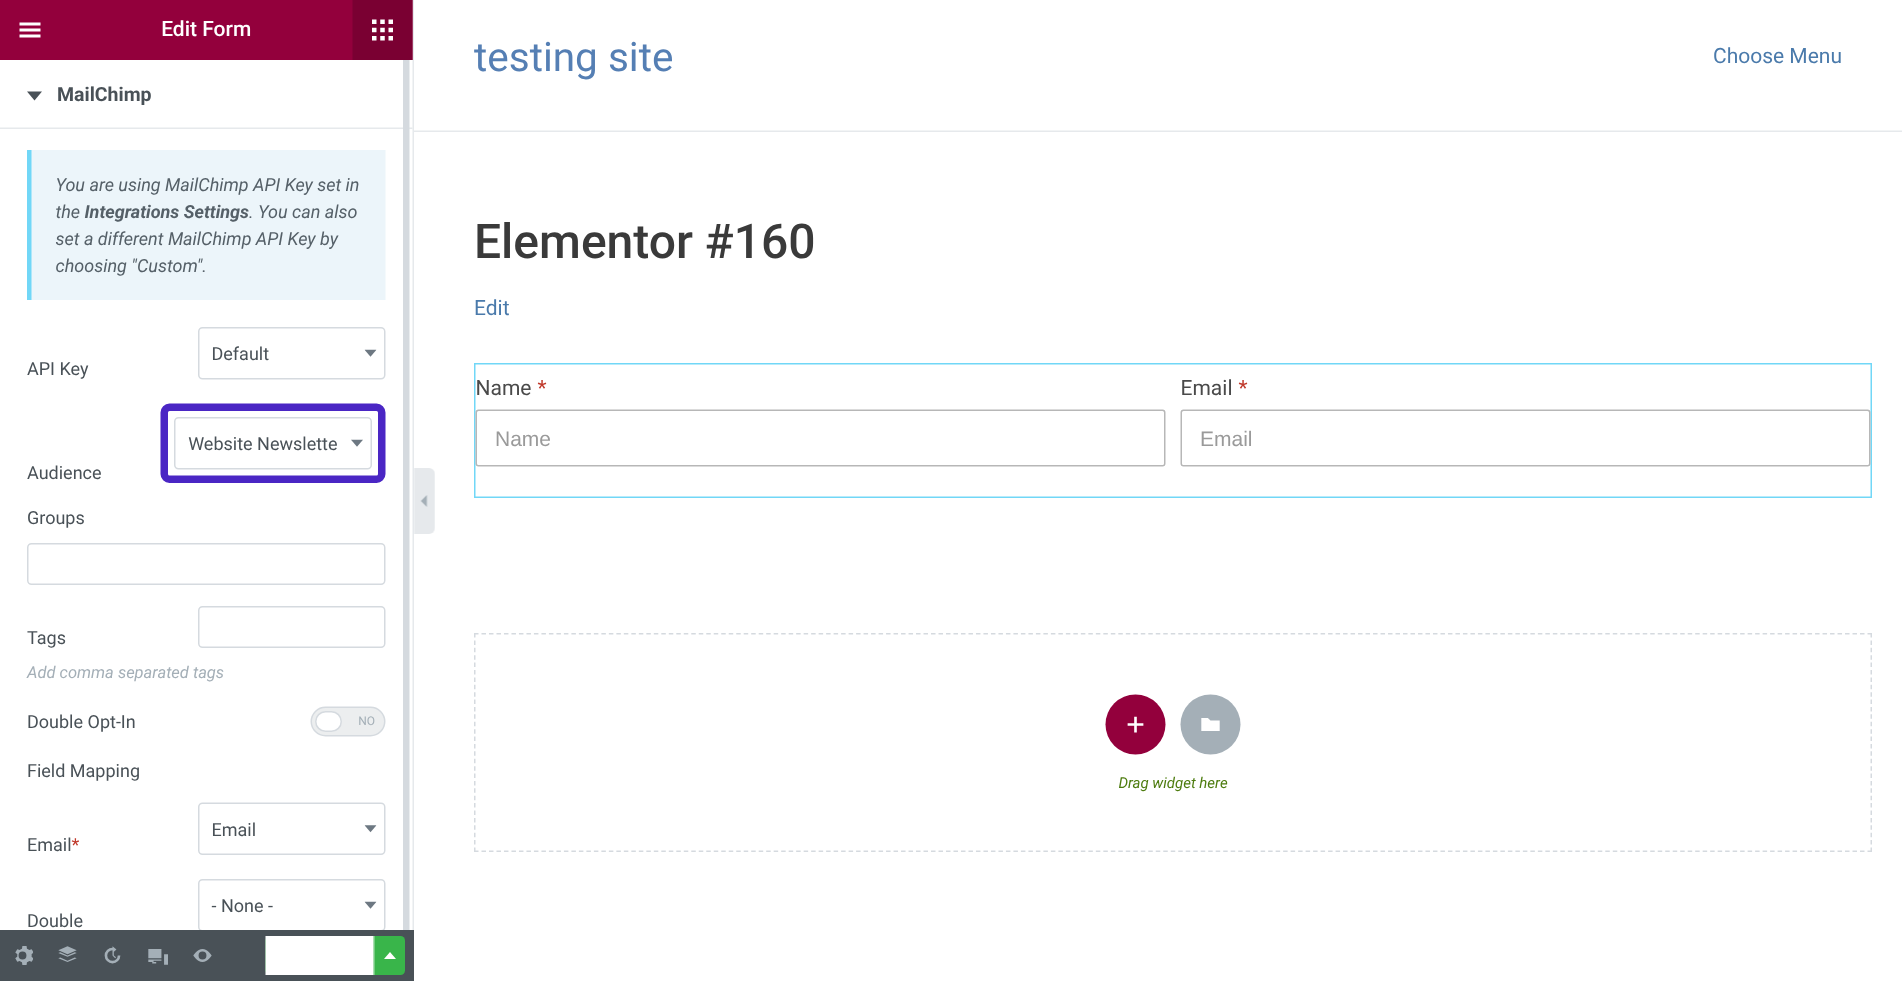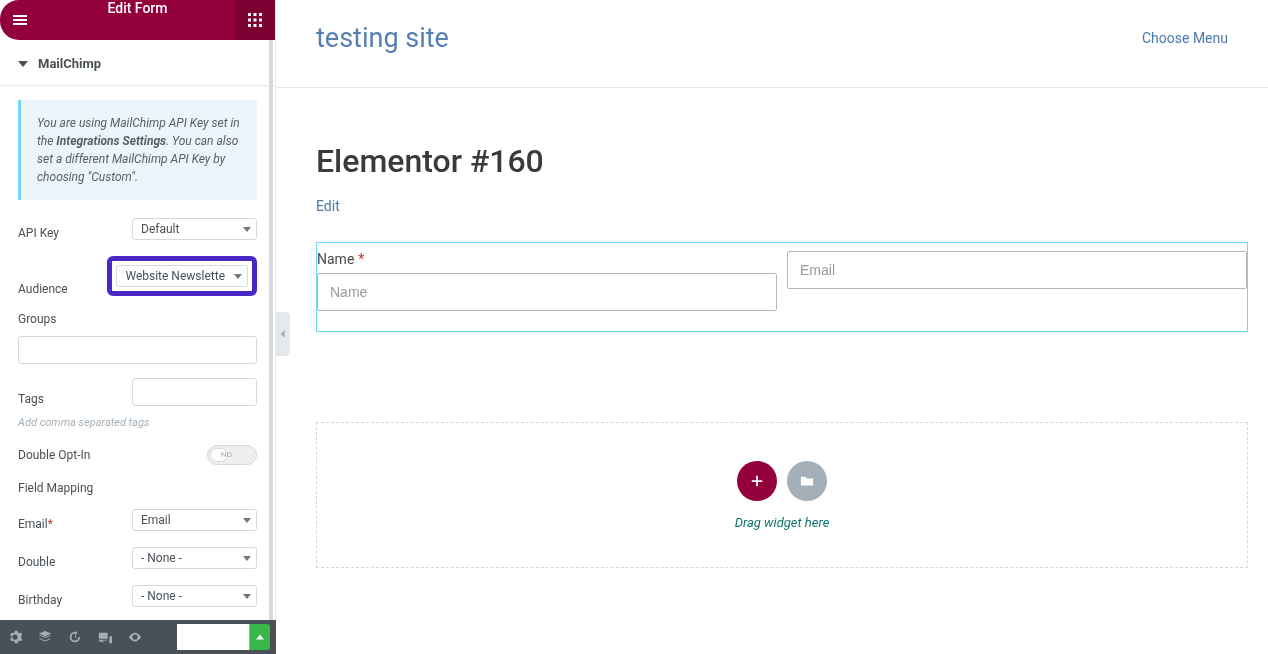--- a/index.html
+++ b/index.html
@@ -2,21 +2,21 @@
 <html><head>
 <meta charset="utf-8">
 <style>
 * { box-sizing: border-box; margin: 0; padding: 0; }
 body { font-family: -apple-system, BlinkMacSystemFont, "Segoe UI", Roboto, Helvetica, Arial, sans-serif; font-size: 13px; color: #495157; background: #fff; overflow: hidden; }
 
 .app { display: flex; width: 1268px; height: 654px; position: relative; }
 
 
 .sidebar { width: 276px; height: 100%; background: #fff; display: flex; flex-direction: column; border-right: 1px solid #e6e9ec; position: relative; }
-.sidebar-header { height: 40px; background: #93003c; color: #fff; display: flex; align-items: flex-start; position: relative; border-radius: 19px; }
+.sidebar-header { height: 40px; background: #93003c; color: #fff; display: flex; align-items: center; position: relative; }
 .sidebar-header .burger { width: 40px; height: 40px; display: flex; align-items: center; justify-content: center; cursor: pointer; }
 .sidebar-header .title { flex: 1; text-align: center; font-size: 14px; font-weight: 500; padding-right: 0; }
 .sidebar-header .dots { width: 40px; height: 40px; display: flex; align-items: center; justify-content: center; cursor: pointer; background: #7a0032; }
 
 .burger svg, .dots svg { width: 16px; height: 16px; fill: #fff; }
 
 .sidebar-body { flex: 1; overflow-y: auto; position: relative; }
 .sidebar-right-border { position: absolute; right: 2px; top: 40px; bottom: 34px; width: 4px; background: #d5dadf; }
 
 .section-head { display: flex; align-items: center; padding: 16px 18px 14px; border-bottom: 1px solid #e6e9ec; cursor: pointer; }
@@ -29,41 +29,41 @@
 .info-box p { font-size: 12px; font-style: italic; color: #556068; line-height: 1.5; }
 .info-box b { font-weight: 700; }
 
 .ctrl-row { display: flex; align-items: flex-end; margin-bottom: 16px; }
 .ctrl-row .label { width: 114px; font-size: 12px; color: #495157; }
 .ctrl-row .label .req { color: #c0392b; }
 .ctrl-row .control { flex: 1; }
 
 .select-wrap { position: relative; }
 .select-wrap select, .select-fake {
-  width: 100%; height: 22px; border: 1px solid #d5dadf; border-radius: 3px; background: #fff;
+  width: 100%; height: 35px; border: 1px solid #d5dadf; border-radius: 3px; background: #fff;
   font-size: 12px; color: #495157; padding: 0 22px 0 8px; appearance: none; -webkit-appearance: none;
 }
 .select-fake { display:flex; align-items:center; cursor:pointer; white-space:nowrap; overflow:hidden; text-overflow:ellipsis; }
 .select-wrap .caret { position: absolute; right: 6px; top: 50%; transform: translateY(-50%); pointer-events: none; }
 .select-wrap .caret svg { width: 8px; height: 8px; fill: #6d7882; }
 
 .highlight-box { border: 5px solid #4a26c4; border-radius: 6px; padding: 4px; }
 
 .text-input { width: 100%; height: 28px; border: 1px solid #d5dadf; border-radius: 3px; padding: 0 8px; font-size: 12px; }
 
 .full-row { margin-bottom: 14px; }
 .full-row .label-top { font-size: 12px; color: #495157; margin-bottom: 10px; display: block; }
 
 .help-text { font-size: 11px; font-style: italic; color: #a4afb7; margin-top: -6px; margin-bottom: 16px; }
 
 .toggle-row { display: flex; align-items: center; justify-content: space-between; margin-bottom: 16px; }
 .toggle-row .label { font-size: 12px; color: #495157; }
 .toggle { width: 50px; height: 20px; background: #eceeef; border: 1px solid #d5dadf; border-radius: 10px; position: relative; cursor: pointer; }
 .toggle .knob { width: 18px; height: 14px; background: #fff; border: 1px solid #d5dadf; border-radius: 8px; position: absolute; top: 2px; left: 2px; }
-.toggle .txt { font-size: 8px; color: #a4afb7; position: absolute; right: 24px; top: 4px; }
+.toggle .txt { font-size: 8px; color: #a4afb7; position: absolute; right: 6px; top: 4px; }
 
 .subsection-title { font-size: 12px; color: #495157; margin: 4px 0 14px; }
 
 
 .bottom-bar { height: 34px; background: #495157; display: flex; align-items: center; position: absolute; bottom: 0; left: 0; width: 276px; }
 .bottom-bar .bicon { width: 30px; height: 34px; display: flex; align-items: center; justify-content: center; cursor: pointer; }
 .bottom-bar .bicon svg { width: 14px; height: 14px; fill: #a4afb7; }
 .bottom-bar .spacer { flex: 1; }
 .update-btn { height: 26px; background: #39b54a; color: #fff; font-size: 11px; font-weight: 700; border: none; display: flex; align-items: center; border-radius: 3px; cursor: pointer; margin-right: 6px; }
 .update-btn .main { padding: 0 14px; }
@@ -94,21 +94,21 @@
 .finput::placeholder { color: #9a9a9a; }
 .subscribe-btn { height: 38px; background: #61ce70; color: #fff; border: none; border-radius: 3px; padding: 0 28px; font-size: 15px; display: inline-flex; align-items: center; gap: 8px; cursor: pointer; }
 .subscribe-btn svg { width: 14px; height: 14px; fill: #fff; }
 
 .drop-zone { margin-top: 90px; border: 1px dashed #d5dadf; height: 146px; display: flex; flex-direction: column; align-items: center; justify-content: center; gap: 14px; }
 .drop-btns { display: flex; gap: 10px; }
 .circle-btn { width: 40px; height: 40px; border-radius: 50%; display: flex; align-items: center; justify-content: center; cursor: pointer; }
 .circle-btn.add { background: #93003c; }
 .circle-btn.folder { background: #a4afb7; }
 .circle-btn svg { width: 14px; height: 14px; fill: #fff; }
-.drop-text { font-size: 13px; font-style: italic; color: #0f766e; }
+.drop-text { font-size: 10px; font-style: italic; color: #4d7c0f; }
 
 
 .sidebar-body::-webkit-scrollbar { width: 6px; }
 .sidebar-body::-webkit-scrollbar-thumb { background: #d5dadf; border-radius: 3px; }
 </style>
 </head>
 <body>
 
 <div class="app">
 
@@ -292,20 +292,21 @@
       <h1 class="page-title">Elementor #160</h1>
       <a class="edit-link">Edit</a>
 
       <div class="form-widget">
         <div class="form-grid">
           <div class="form-field">
             <label class="flabel"><span>Name</span><span class="req">*</span></label>
             <input class="finput" placeholder="Name" style="">
           </div>
           <div class="form-field">
+            <label class="flabel"><span>Email</span><span class="req">*</span></label>
             <input class="finput" placeholder="Email" style="">
           </div>
         </div>
       </div>
 
       <div class="drop-zone">
         <div class="drop-btns">
           <div class="circle-btn add">
             <svg viewBox="0 0 16 16">
                 <path d="M7 2h2v5h5v2H9v5H7V9H2V7h5z"></path>

